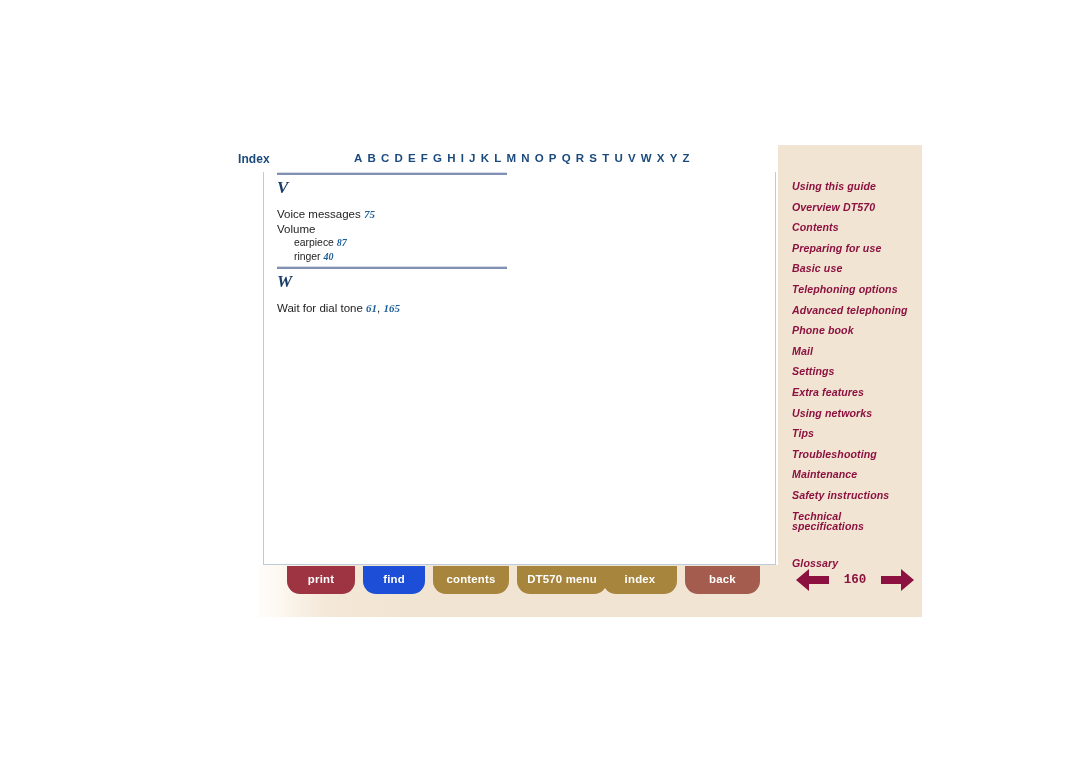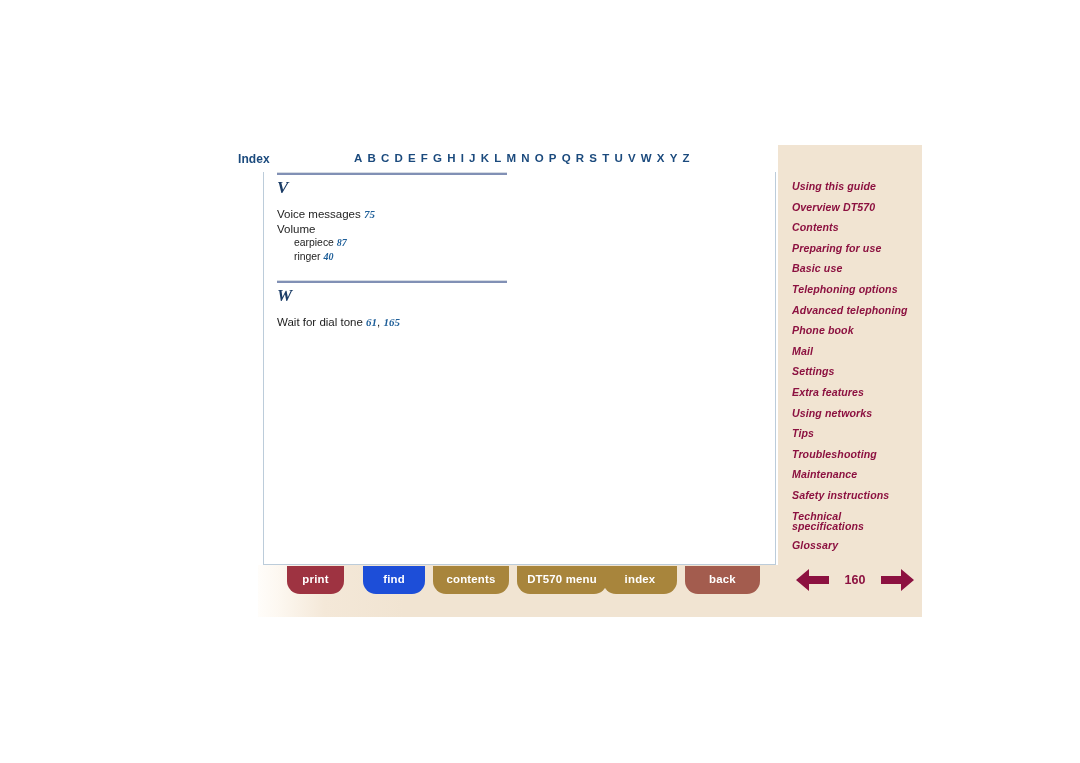--- a/index.html
+++ b/index.html
@@ -107,21 +107,21 @@
     font-style: italic;
     font-weight: bold;
     font-size: 17px;
     color: #1b3c66;
     line-height: 1;
     padding-top: 4px;
     padding-bottom: 3px;
     letter-spacing: 0.5px;
   }
 
-  .entries { padding-top: 8px; padding-bottom: 16px; }
+  .entries { padding-top: 8px; padding-bottom: 2px; }
 
   .entry {
     font-size: 11.5px;
     color: #1d1d1d;
     line-height: 14.6px;
     white-space: nowrap;
   }
   .entry.sub {
     padding-left: 17px;
     font-size: 10.4px;
@@ -149,21 +149,21 @@
   .nav-item {
     display: block;
     font-size: 10.6px;
     font-weight: bold;
     color: #8c1140;
     text-decoration: none;
     line-height: 11px;
     margin-bottom: 9.6px;
     letter-spacing: 0.1px;
   }
-  .nav-item.two-line { line-height: 10.5px; margin-bottom: 8px; }
+  .nav-item.two-line { line-height: 10.5px; margin-bottom: 26px; }
 
   
   .tabs {
     position: absolute;
     left: 0;
     top: 421px;
     height: 30px;
   }
   .tab {
     position: absolute;
@@ -180,20 +180,21 @@
     letter-spacing: 0.2px;
   }
 
   
   .pager {
     position: absolute;
     left: 538px;
     top: 418px;
     width: 118px;
     height: 34px;
+    font-family: Liberation Mono, monospace;
   }
   .pager .arrow {
     position: absolute;
     top: 5px;
     width: 33px;
     height: 24px;
   }
   .pager .arrow svg { display: block; }
   .pager .num {
     position: absolute;
@@ -251,21 +252,21 @@
       <a class="nav-item">Using networks</a>
       <a class="nav-item">Tips</a>
       <a class="nav-item">Troubleshooting</a>
       <a class="nav-item">Maintenance</a>
       <a class="nav-item">Safety instructions</a>
       <a class="nav-item two-line"><span>Technical</span><br><span>specifications</span></a>
       <a class="nav-item">Glossary</a>
     </div>
 
   <div class="tabs" id="tabs">
-      <a class="tab" style="left: 29px; width: 57px; background: rgb(158, 51, 65);">print</a>
+      <a class="tab" style="left: 29px; width: 68px; background: rgb(158, 51, 65);">print</a>
       <a class="tab" style="left: 105px; width: 62px; background: #1d4ed8;">find</a>
       <a class="tab" style="left: 175px; width: 76px; background: rgb(168, 133, 60);">contents</a>
       <a class="tab" style="left: 259px; width: 90px; background: rgb(168, 133, 60);">DT570 menu</a>
       <a class="tab" style="left: 345px; width: 74px; background: rgb(168, 133, 60);">index</a>
       <a class="tab" style="left: 427px; width: 75px; background: rgb(163, 92, 78);">back</a>
     </div>
 
   <div class="pager">
     <a class="arrow" style="left:0px">
       <svg width="33" height="24" viewBox="0 0 33 24" aria-hidden="true">

